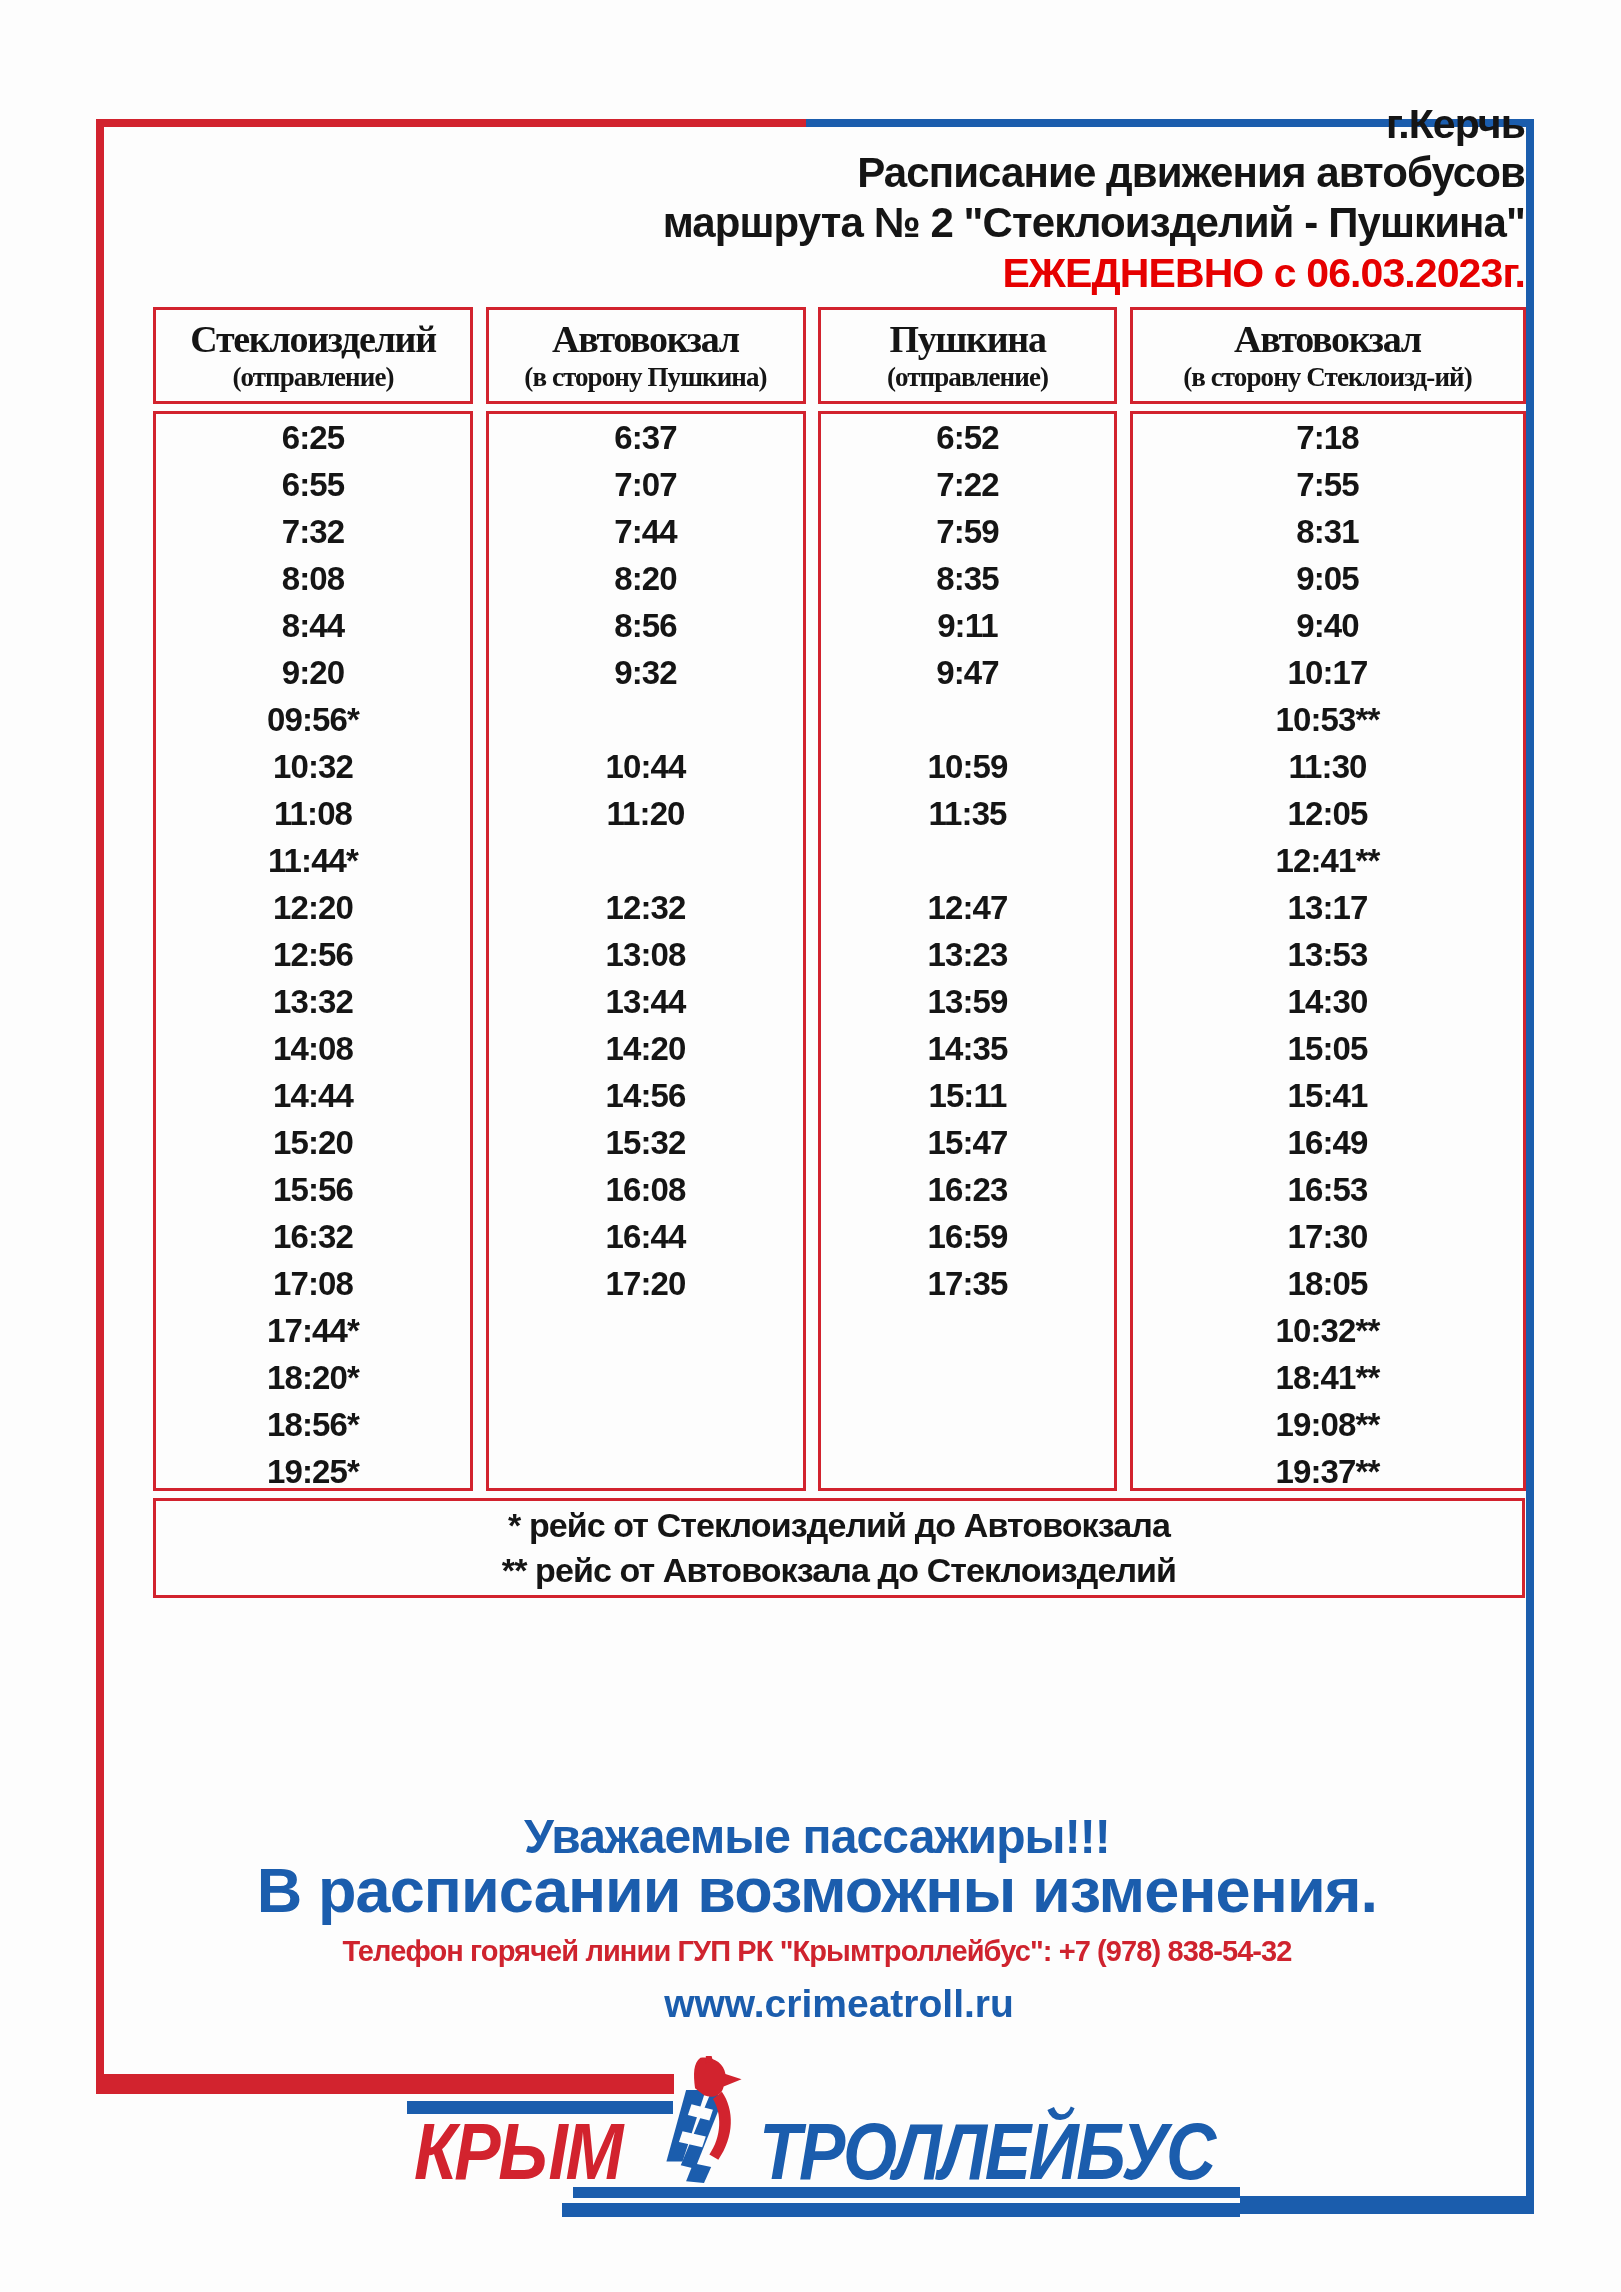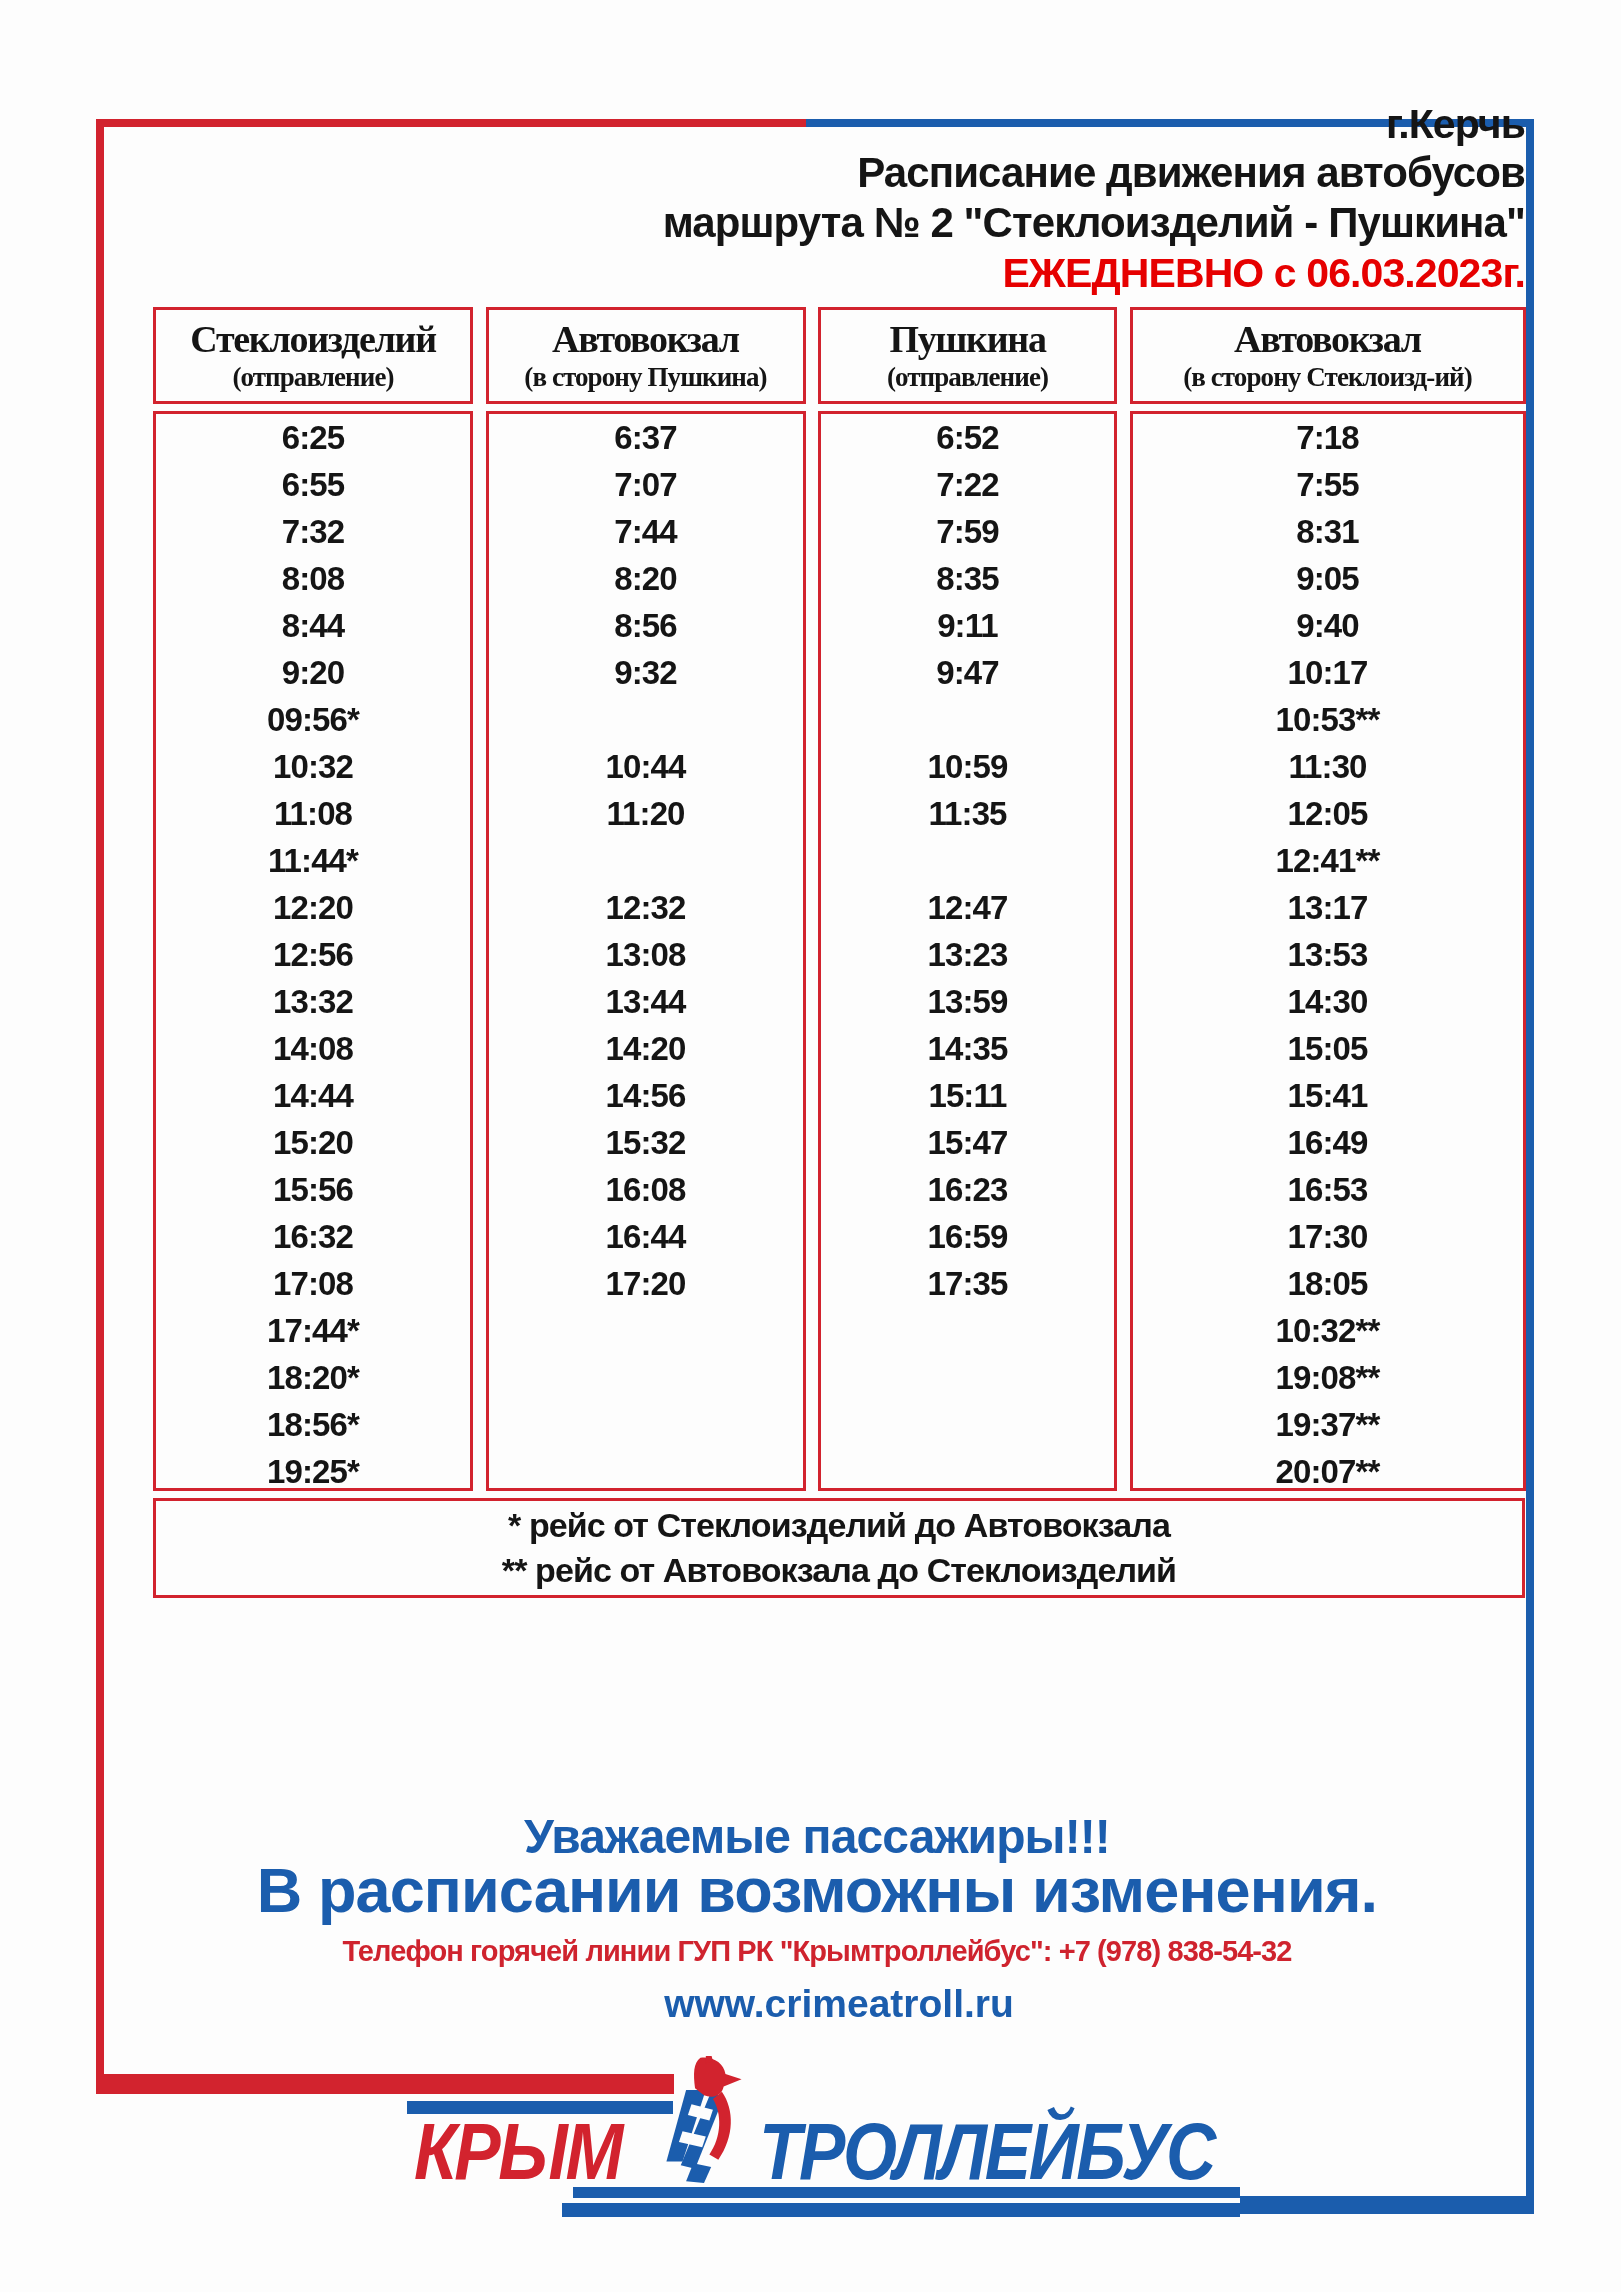--- a/index.html
+++ b/index.html
@@ -208,20 +208,21 @@
         <div class="time-row">13:17</div>
         <div class="time-row">13:53</div>
         <div class="time-row">14:30</div>
         <div class="time-row">15:05</div>
         <div class="time-row">15:41</div>
         <div class="time-row">16:49</div>
         <div class="time-row">16:53</div>
         <div class="time-row">17:30</div>
         <div class="time-row">18:05</div>
         <div class="time-row">10:32**</div>
+        <div class="time-row">18:41**</div>
         <div class="time-row">19:08**</div>
         <div class="time-row">19:37**</div>
         <div class="time-row">20:07**</div>
         <div class="time-row">20:37**</div>
         <div class="time-row"> </div>
       </div>
   </div>
 
   <div class="foot-box">
     <div class="foot-line">* рейс от Стеклоизделий до Автовокзала</div>

